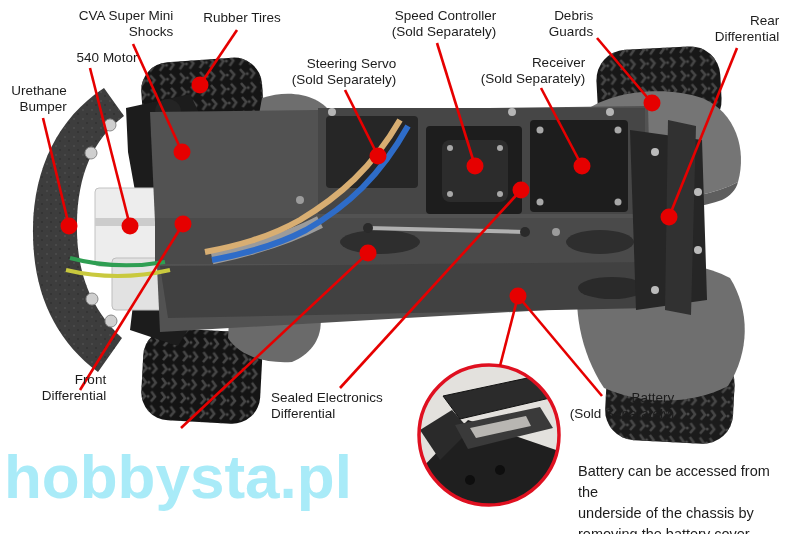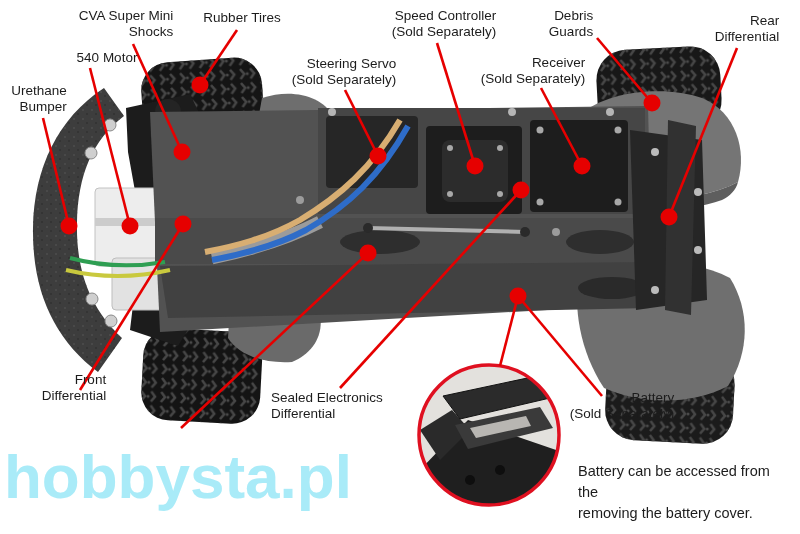--- a/index.html
+++ b/index.html
@@ -251,19 +251,20 @@
         <div>Differential</div>
       </div>
       <div class="callout-label" style="left: 622px; top: 390px;">
         <div>Battery</div>
         <div>(Sold Separately)</div>
       </div>
     </div>
 
   <div class="battery-note">
     <span style="display:block">Battery can be accessed from the</span>
+    <span style="display:block">underside of the chassis by</span>
     <span style="display:block">removing the battery cover.</span>
   </div>
 
   <div class="watermark">hobbysta.pl</div>
 
 
 </div>
 
 </body></html>

